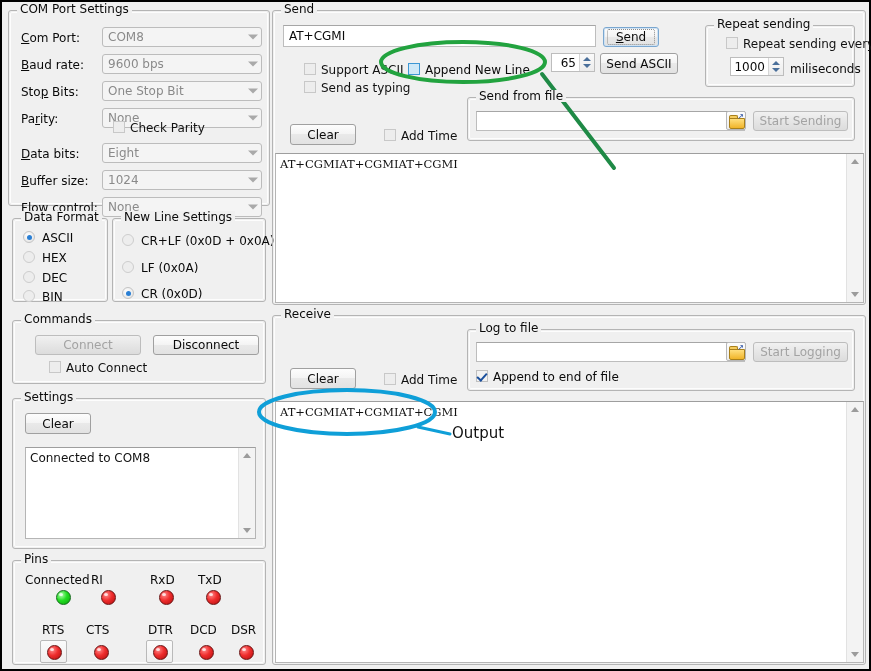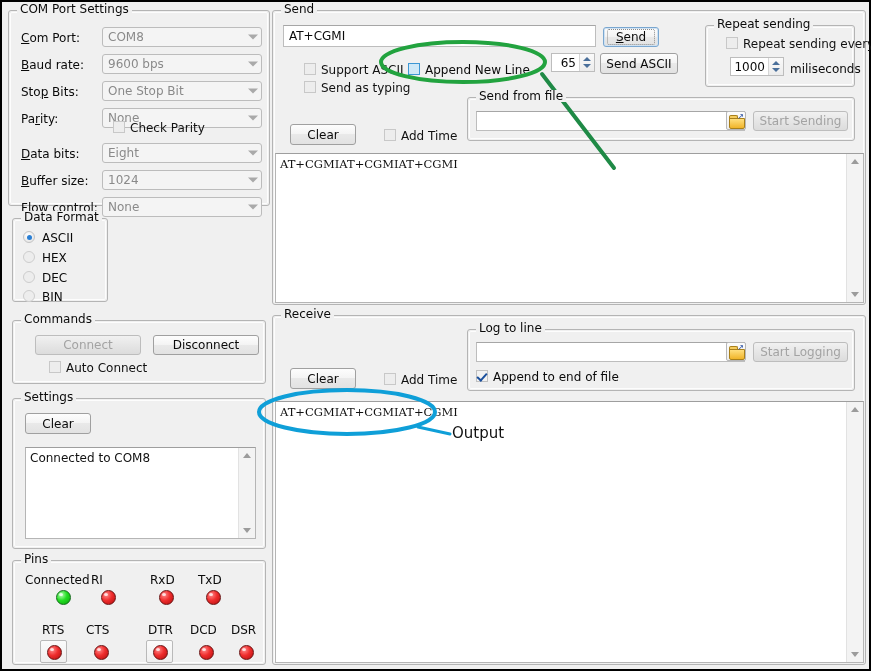--- a/index.html
+++ b/index.html
@@ -147,20 +147,26 @@
   </div>
 
   <div class="gb" style="left:10px;top:216px;width:96px;height:84px;">
     <span class="gbt">Data Format</span>
     <span class="rb on" style="left:10px;top:12px;"><span>ASCII</span></span>
     <span class="rb dimr" style="left:10px;top:32px;"><span>HEX</span></span>
     <span class="rb dimr" style="left:10px;top:52px;"><span>DEC</span></span>
     <span class="rb dimr" style="left:10px;top:71px;"><span>BIN</span></span>
   </div>
 
+  <div class="gb" style="left:110px;top:216px;width:154px;height:84px;">
+    <span class="gbt">New Line Settings</span>
+    <span class="rb dimr" style="left:9px;top:15px;"><span>CR+LF (0x0D + 0x0A)</span></span>
+    <span class="rb dimr" style="left:9px;top:42px;"><span>LF (0x0A)</span></span>
+    <span class="rb on" style="left:9px;top:68px;"><span>CR (0x0D)</span></span>
+  </div>
 
   <div class="gb" style="left:10px;top:318px;width:254px;height:64px;">
     <span class="gbt">Commands</span>
     <div class="btn dis" style="left:22px;top:14px;width:106px;height:20px;">
       <span>Connect</span>
     </div>
     <div class="btn" style="left:140px;top:14px;width:106px;height:20px;">
       <span>Disconnect</span>
     </div>
     <span class="cb dim" style="left:25px;top:40px;"><span>Auto Connect</span></span>
@@ -292,21 +298,21 @@
 
   <div class="gb" style="left:270px;top:313px;width:594px;height:350px;">
     <span class="gbt">Receive</span>
 
     <div class="btn" style="left:17px;top:52px;width:66px;height:21px;">
       <span>Clear</span>
     </div>
     <span class="cb dim" style="left:100px;top:57px;"><span>Add Time</span></span>
 
     <div class="gb" style="left:194px;top:13px;width:388px;height:62px;">
-      <span class="gbt">Log to line</span>
+      <span class="gbt">Log to file</span>
       <div class="tf" style="left:8px;top:12px;width:269px;height:20px;">
         <span></span>
       </div>
       <div class="fbtn" style="left:258px;top:12px;">
         <span class="f2"></span>
         <span class="f1"></span>
         <span class="arr">↗</span>
       </div>
       <div class="btn dis" style="left:285px;top:12px;width:95px;height:20px;">
         <span>Start Logging</span>

